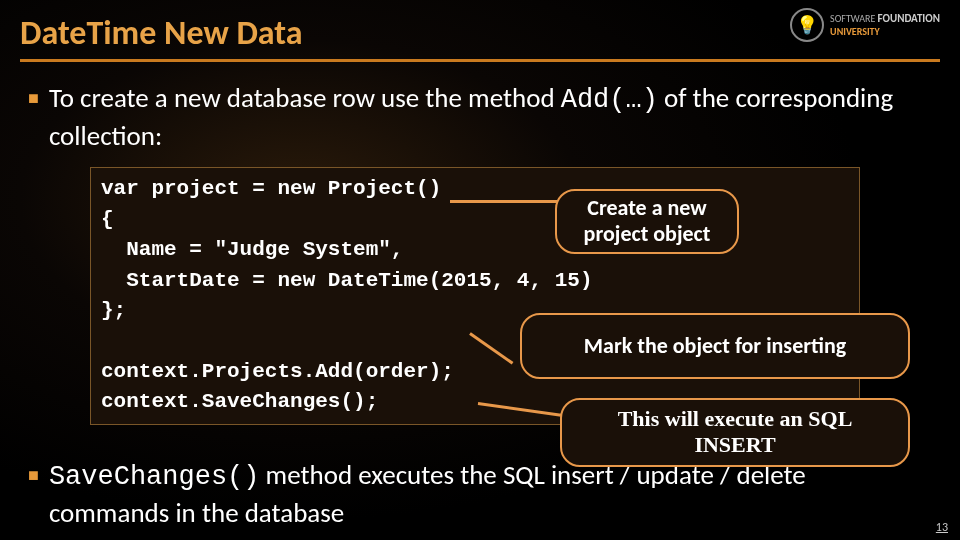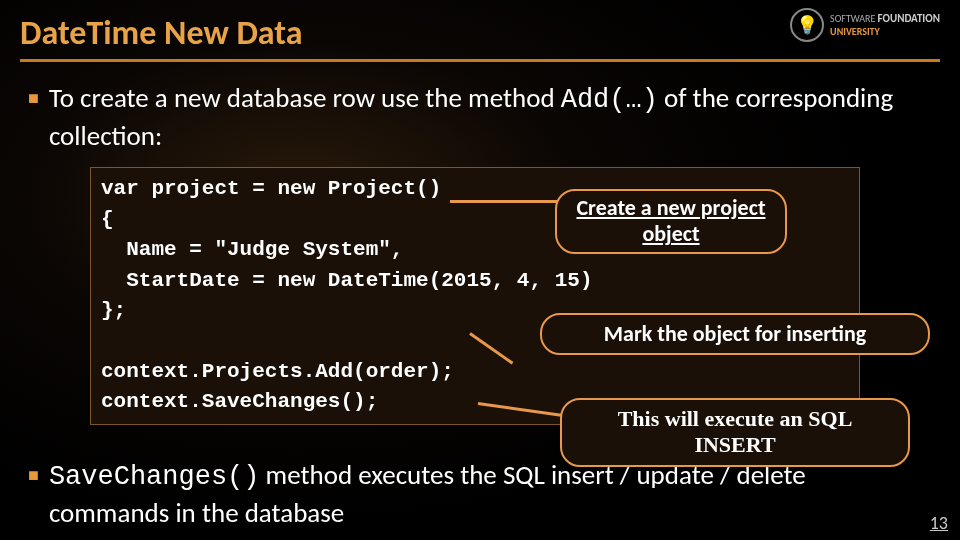--- a/index.html
+++ b/index.html
@@ -80,31 +80,31 @@
     font-size: 22px;
     padding: 4px 18px;
     text-align: center;
     line-height: 1.2;
   }
   .callout-line {
     position: absolute;
     background: #e8984a;
     height: 3px;
   }
-  #c1 { top: 189px; left: 555px; width: 232px; text-decoration: underline; }
+  #c1 { top: 189px; left: 555px; width: 184px; }
   #l1 { top: 200px; left: 450px; width: 108px; }
-  #c2 { top: 313px; left: 540px; width: 390px; padding: 6px 18px; }
+  #c2 { top: 313px; left: 520px; width: 390px; padding: 18px 18px; }
   #l2 { top: 332px; left: 470px; width: 52px; transform: rotate(35deg); transform-origin: left center; }
   #c3 { top: 398px; left: 560px; width: 350px; padding: 6px 18px; font-family: Liberation Serif, serif; }
   #l3 { top: 402px; left: 478px; width: 84px; transform: rotate(8deg); transform-origin: left center; }
   .pagenum {
     position: absolute;
     bottom: 6px;
     right: 12px;
-    font-size: 18px;
+    font-size: 12px;
     color: #c9c9c9;
     text-decoration: underline;
   }
 </style>
 </head>
 <body>
 
 <div class="logo">
   <div class="logo-bulb">💡</div>
   <div class="logo-text">

